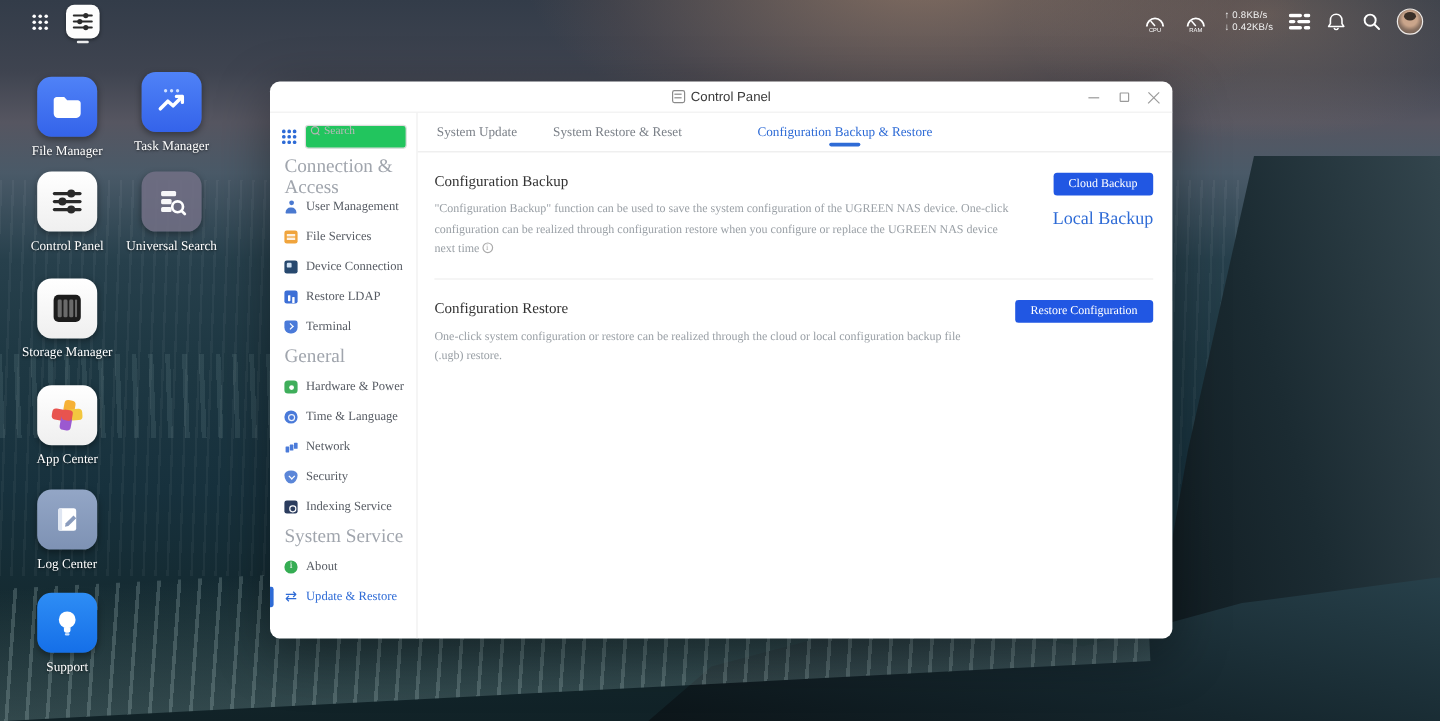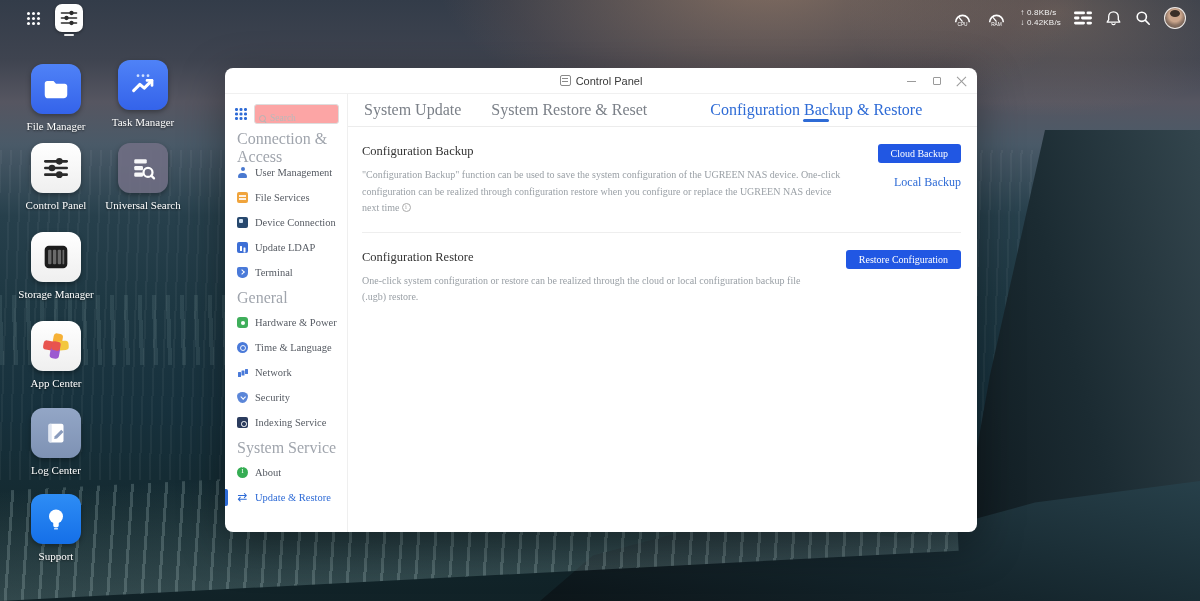--- a/index.html
+++ b/index.html
@@ -73,21 +73,21 @@
   .btn-close::before { transform:rotate(45deg); } .btn-close::after { transform:rotate(-45deg); }
 
   .win-body { flex:1; display:flex; min-height:0; }
 
   
   .side { width:123px; flex:none; border-right:1px solid #efefef; padding-top:9px; position:relative; }
   .side-top { display:flex; align-items:center; gap:7px; padding:0 8px 0 10px; height:22px; }
   .side-grid { width:12px; height:12px; position:relative; flex:none; cursor:pointer; }
   .side-grid i { position:absolute; left:0; top:0; width:2.6px; height:2.6px; border-radius:50%; background:#2e6bd6;
     box-shadow:4.5px 0 #2e6bd6,9px 0 #2e6bd6,0 4.5px #2e6bd6,4.5px 4.5px #2e6bd6,9px 4.5px #2e6bd6,0 9px #2e6bd6,4.5px 9px #2e6bd6,9px 9px #2e6bd6; }
-  .side-search { flex:1; height:20px; border:1px solid #ddd; border-radius:3px; display:flex; align-items:flex-end; padding:0 4px; background:#fca5a5; }
+  .side-search { flex:1; height:20px; border:1px solid #ddd; border-radius:3px; display:flex; align-items:flex-start; padding:0 4px; background:#22c55e; }
   .mag { width:8px; height:8px; position:relative; flex:none; margin-right:3px; }
   .mag::before { content:""; position:absolute; left:0; top:0; width:5px; height:5px; border:1.2px solid #b5b5b5; border-radius:50%; }
   .mag::after { content:""; position:absolute; left:5.2px; top:5.2px; width:3px; height:1.2px; background:#b5b5b5; transform:rotate(45deg); transform-origin:left center; }
   .side-search input { border:none; outline:none; width:100%; font-size:9.5px; color:#444; font-family:"Liberation Serif", serif; background:transparent; }
   .side-search input::placeholder { color:#b9b9b9; }
   .side-list { margin-top:10px; }
   .side-row { height:25px; display:flex; align-items:center; padding-left:12px; gap:7px; font-size:10.5px; color:#565b63; cursor:pointer; position:relative; }
   .side-row.section { color:#a0a5ad; font-size:16px; cursor:default; }
   .side-row.active { color:#2e6bd6; }
   .side-row.active::before { content:""; position:absolute; left:0; top:4px; bottom:4px; width:3px; background:#2e6bd6; border-radius:0 2px 2px 0; }
@@ -113,35 +113,35 @@
   .si-security::after { content:""; position:absolute; left:3.5px; top:2.5px; width:3px; height:2.5px; border-left:1.3px solid #fff; border-bottom:1.3px solid #fff; transform:rotate(-45deg); }
   .si-indexing { background:#2b3c5e; border-radius:2px; }
   .si-indexing::after { content:""; position:absolute; right:1.5px; bottom:1.5px; width:3.5px; height:3.5px; border:1.2px solid #fff; border-radius:50%; }
   .si-about { background:#35ad53; border-radius:50%; }
   .si-about::after { content:"i"; position:absolute; left:0; right:0; top:-1px; text-align:center; color:#fff; font-size:8px; font-family:"Liberation Serif", serif; }
   .si-update { color:#2e6bd6; font-size:12px; line-height:11px; text-align:center; font-family:"DejaVu Sans", sans-serif; }
 
   
   .content { flex:1; display:flex; flex-direction:column; min-width:0; }
   .tabs { height:33px; flex:none; display:flex; align-items:center; gap:30px; padding-left:16px; border-bottom:1px solid #ececec; }
-  .tab { font-size:16px; color:#7b8088; cursor:pointer; position:relative; height:100%; display:flex; align-items:center; }
+  .tab { font-size:11px; color:#7b8088; cursor:pointer; position:relative; height:100%; display:flex; align-items:center; }
   .tab.active { color:#2e6bd6;margin-left:33px; }
   .tab.active::after { content:""; position:absolute; left:50%; transform:translateX(-50%); bottom:4px; width:26px; height:3px; border-radius:2px; background:#2e6bd6; }
 
   .panel { padding:0 16px 0 14px; }
   .sect { display:flex; align-items:flex-start; padding:17px 0 15px 0; }
   .sect-text { flex:1; padding-right:26px; }
   .sect-title { font-size:12.5px; color:#333; margin-bottom:8px; }
   .sect-desc { font-size:10px; color:#9aa0a6; line-height:1.65; max-width:480px; }
   .info-i { display:inline-block; width:9px; height:9px; border:1px solid #aaa; border-radius:50%; position:relative; vertical-align:-1px; margin-left:2px; }
   .info-i::after { content:"i"; position:absolute; left:0; right:0; top:-2.5px; text-align:center; font-size:7px; color:#aaa; }
   .sect-actions { flex:none; display:flex; flex-direction:column; align-items:flex-end; gap:12px; }
   .btn-primary { background:#2157e3; color:#fff; border:none; border-radius:3px; font-size:10px;
     font-family:"Liberation Serif", serif; padding:4px 13px; cursor:pointer; white-space:nowrap; }
-  .link-blue { color:#2e6bd6; font-size:12px; cursor:pointer; }
+  .link-blue { color:#2e6bd6; font-size:15px; cursor:pointer; }
   .divider { border-top:1px solid #eee; }
 </style>
 </head>
 <body>
 
 <div class="desktop">
   <div class="sea-texture"></div>
   <div class="cliff-right"></div>
   <div class="rocks-bottom"></div>
   <div class="wave-band"></div>
@@ -334,21 +334,21 @@
           <div class="side-row">
               <span class="si si-files"></span>
               <span>File Services</span>
             </div>
           <div class="side-row">
               <span class="si si-device"></span>
               <span>Device Connection</span>
             </div>
           <div class="side-row">
               <span class="si si-ldap"></span>
-              <span>Update LDAP</span>
+              <span>Restore LDAP</span>
             </div>
           <div class="side-row">
               <span class="si si-terminal"></span>
               <span>Terminal</span>
             </div>
           <div class="side-row section">
               <span>General</span>
             </div>
           <div class="side-row">
               <span class="si si-hardware"></span>

